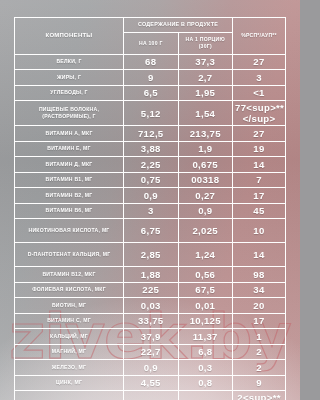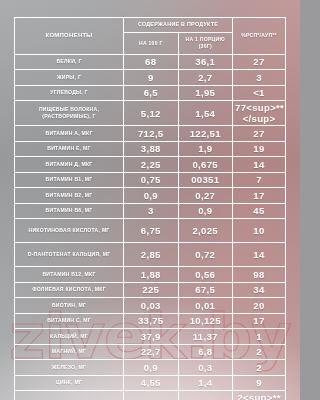--- a/index.html
+++ b/index.html
@@ -62,21 +62,21 @@
         <th class="c-por">
           <span>НА 1 ПОРЦИЮ</span><br>
           <span>(30Г)</span>
         </th>
       </tr>
     </thead>
     <tbody id="tbody">
         <tr class="norm">
           <td class="name c-name">БЕЛКИ, Г</td>
           <td class="val c-100">68</td>
-          <td class="val c-por">36,1</td>
+          <td class="val c-por">37,3</td>
           <td class="val c-pct">27</td>
         </tr>
         <tr class="norm">
           <td class="name c-name">ЖИРЫ, Г</td>
           <td class="val c-100">9</td>
           <td class="val c-por">2,7</td>
           <td class="val c-pct">3</td>
         </tr>
         <tr class="norm">
           <td class="name c-name">УГЛЕВОДЫ, Г</td>
@@ -86,39 +86,39 @@
         </tr>
         <tr class="tall">
           <td class="name c-name">ПИЩЕВЫЕ ВОЛОКНА, (РАСТВОРИМЫЕ), Г</td>
           <td class="val c-100">5,12</td>
           <td class="val c-por">1,54</td>
           <td class="val c-pct">77&lt;sup&gt;**&lt;/sup&gt;</td>
         </tr>
         <tr class="norm">
           <td class="name c-name">ВИТАМИН А, МКГ</td>
           <td class="val c-100">712,5</td>
-          <td class="val c-por">122,51</td>
+          <td class="val c-por">213,75</td>
           <td class="val c-pct">27</td>
         </tr>
         <tr class="norm">
           <td class="name c-name">ВИТАМИН Е, МГ</td>
           <td class="val c-100">3,88</td>
           <td class="val c-por">1,9</td>
           <td class="val c-pct">19</td>
         </tr>
         <tr class="norm">
           <td class="name c-name">ВИТАМИН Д, МКГ</td>
           <td class="val c-100">2,25</td>
           <td class="val c-por">0,675</td>
           <td class="val c-pct">14</td>
         </tr>
         <tr class="norm">
           <td class="name c-name">ВИТАМИН В1, МГ</td>
           <td class="val c-100">0,75</td>
-          <td class="val c-por">00351</td>
+          <td class="val c-por">00318</td>
           <td class="val c-pct">7</td>
         </tr>
         <tr class="norm">
           <td class="name c-name">ВИТАМИН В2, МГ</td>
           <td class="val c-100">0,9</td>
           <td class="val c-por">0,27</td>
           <td class="val c-pct">17</td>
         </tr>
         <tr class="norm">
           <td class="name c-name">ВИТАМИН В6, МГ</td>
@@ -128,21 +128,21 @@
         </tr>
         <tr class="tall">
           <td class="name c-name">НИКОТИНОВАЯ КИСЛОТА, МГ</td>
           <td class="val c-100">6,75</td>
           <td class="val c-por">2,025</td>
           <td class="val c-pct">10</td>
         </tr>
         <tr class="tall">
           <td class="name c-name">D-ПАНТОТЕНАТ КАЛЬЦИЯ, МГ</td>
           <td class="val c-100">2,85</td>
-          <td class="val c-por">0,72</td>
+          <td class="val c-por">1,24</td>
           <td class="val c-pct">14</td>
         </tr>
         <tr class="norm">
           <td class="name c-name">ВИТАМИН В12, МКГ</td>
           <td class="val c-100">1,88</td>
           <td class="val c-por">0,56</td>
           <td class="val c-pct">98</td>
         </tr>
         <tr class="norm">
           <td class="name c-name">ФОЛИЕВАЯ КИСЛОТА, МКГ</td>
@@ -176,21 +176,21 @@
         </tr>
         <tr class="norm">
           <td class="name c-name">ЖЕЛЕЗО, МГ</td>
           <td class="val c-100">0,9</td>
           <td class="val c-por">0,3</td>
           <td class="val c-pct">2</td>
         </tr>
         <tr class="norm">
           <td class="name c-name">ЦИНК, МГ</td>
           <td class="val c-100">4,55</td>
-          <td class="val c-por">1,4</td>
+          <td class="val c-por">0,8</td>
           <td class="val c-pct">9</td>
         </tr>
         <tr class="norm">
           <td class="name c-name">МАРГАНЕЦ, МГ</td>
           <td class="val c-100">0,105</td>
           <td class="val c-por">0,03</td>
           <td class="val c-pct">2&lt;sup&gt;**&lt;/sup&gt;</td>
         </tr>
       </tbody>
   </table>

